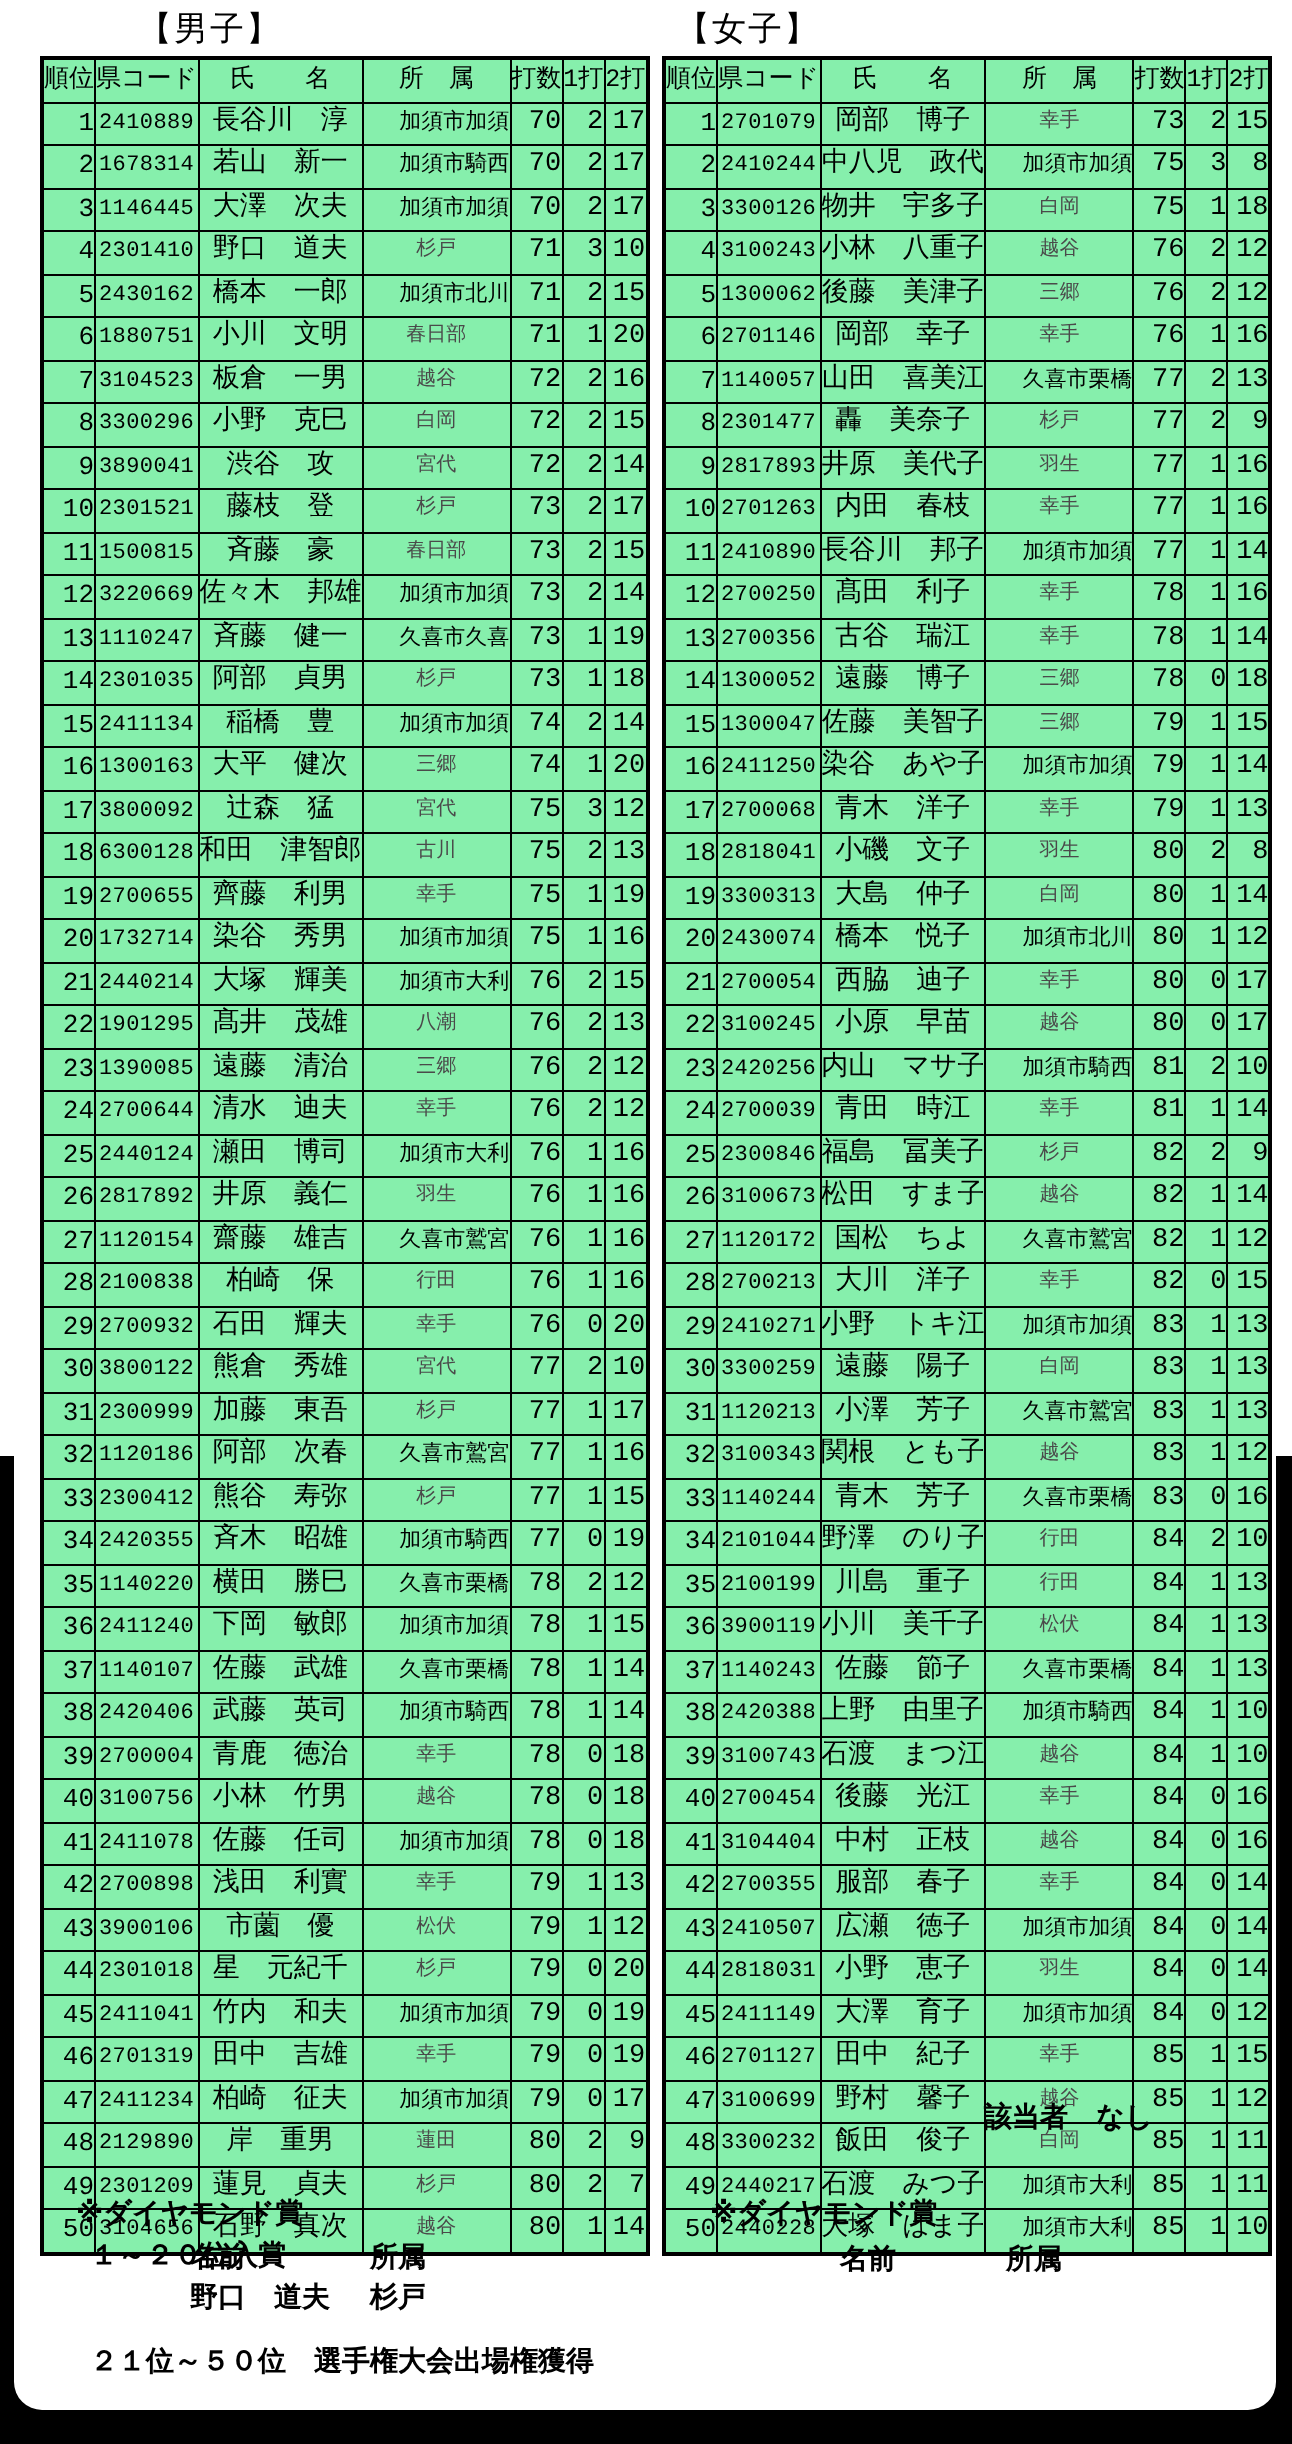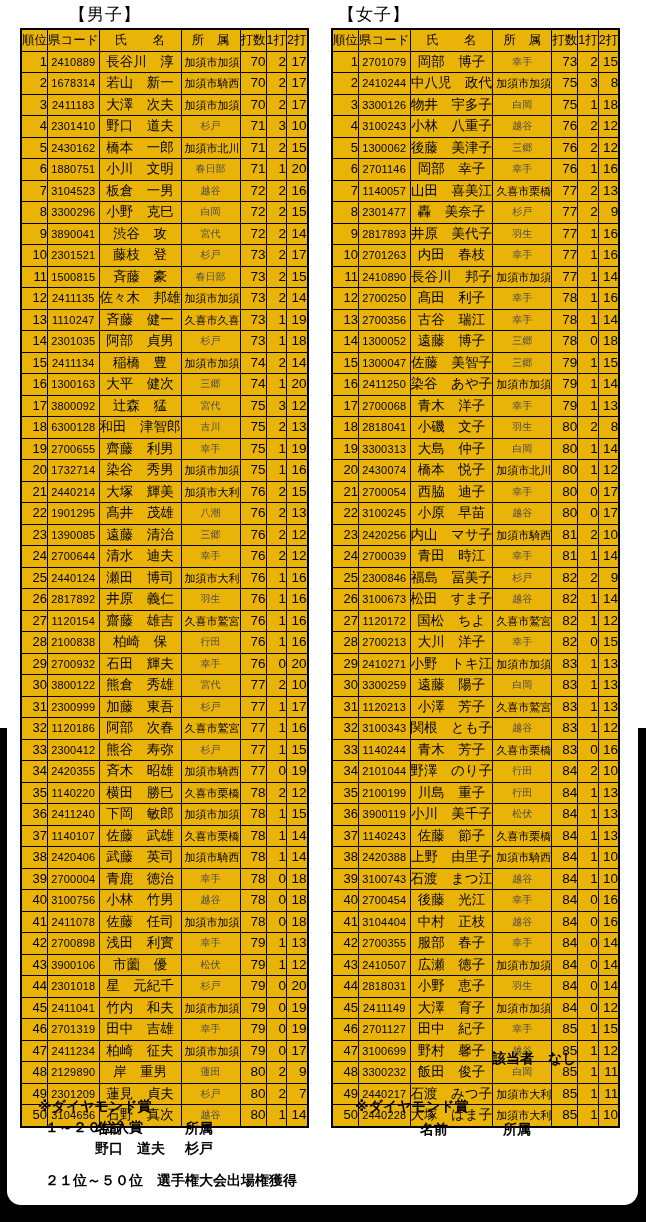--- a/index.html
+++ b/index.html
@@ -12,35 +12,35 @@
   .black-base { position:absolute; left:0; top:728px; width:646px; height:494px; background:#000; z-index:0; }
   .white-inner { position:absolute; left:7px; top:0; width:631px; height:477px; background:#fff;
                  border-bottom-left-radius:14px; border-bottom-right-radius:14px; }
   .layer { position:absolute; left:0; top:0; z-index:2; }
 
   .table-title { position:absolute; top:3px; font-size:17px; letter-spacing:1px; white-space:nowrap; }
   #men-title { left:33px;margin-left:36px; }
   #women-title { left:338px;font-family:Liberation Mono, monospace; }
 
   table.results { border-collapse:collapse; table-layout:fixed; position:absolute; top:28px;
-                  background:#eab308; border:2px solid #000; }
+                  background:#86efac; border:2px solid #000;font-family:Liberation Mono, monospace; }
   #men-table { left:20px; }
   #women-table { left:331px; }
   table.results th, table.results td {
     border:1px solid #000; height:20.5px; padding:0; margin:0;
     overflow:hidden; white-space:nowrap; line-height:20.5px;
   }
   table.results th { font-weight:normal; font-size:12.5px; text-align:center; }
   th.c1 { font-size:11px; }
   td.c0 { text-align:right; padding-right:3px; font-size:13px; }
   td.c1 { text-align:center; font-size:11px; letter-spacing:0.2px; }
   td.c2 { text-align:center; font-size:13.5px; }
   td.c3 { text-align:center; font-size:11px; }
   td.c3.aff-short { font-size:10px; color:#4a4a4a; }
-  td.c3.aff-long { text-align:left; padding-left:3px; }
+  td.c3.aff-long { text-align:left; padding-left:18px; }
   td.c4, td.c5, td.c6 { text-align:right; padding-right:4px; font-size:13.5px; }
 
   .foot { position:absolute; font-size:14px; white-space:nowrap;font-weight:bold; }
   #men-award       { left:38px;  top:1098px; }
   #men-name-label  { left:95px;  top:1120px; }
   #men-aff-label   { left:185px; top:1120px; }
   #men-winner-name { left:95px;  top:1140px; }
   #men-winner-aff  { left:185px; top:1140px; }
   #men-note1       { left:45px;  top:1119px; }
   #men-note2       { left:45px;  top:1172px; }
@@ -95,21 +95,21 @@
           <td class="c0">2</td>
           <td class="c1">1678314</td>
           <td class="c2">若山　新一</td>
           <td class="c3 aff-long">加須市騎西</td>
           <td class="c4">70</td>
           <td class="c5">2</td>
           <td class="c6">17</td>
         </tr>
         <tr>
           <td class="c0">3</td>
-          <td class="c1">2411183</td>
+          <td class="c1">1146445</td>
           <td class="c2">大澤　次夫</td>
           <td class="c3 aff-long">加須市加須</td>
           <td class="c4">70</td>
           <td class="c5">2</td>
           <td class="c6">17</td>
         </tr>
         <tr>
           <td class="c0">4</td>
           <td class="c1">2301410</td>
           <td class="c2">野口　道夫</td>
@@ -176,21 +176,21 @@
           <td class="c0">11</td>
           <td class="c1">1500815</td>
           <td class="c2">斉藤　豪</td>
           <td class="c3 aff-short">春日部</td>
           <td class="c4">73</td>
           <td class="c5">2</td>
           <td class="c6">15</td>
         </tr>
         <tr>
           <td class="c0">12</td>
-          <td class="c1">2411135</td>
+          <td class="c1">3220669</td>
           <td class="c2">佐々木　邦雄</td>
           <td class="c3 aff-long">加須市加須</td>
           <td class="c4">73</td>
           <td class="c5">2</td>
           <td class="c6">14</td>
         </tr>
         <tr>
           <td class="c0">13</td>
           <td class="c1">1110247</td>
           <td class="c2">斉藤　健一</td>

